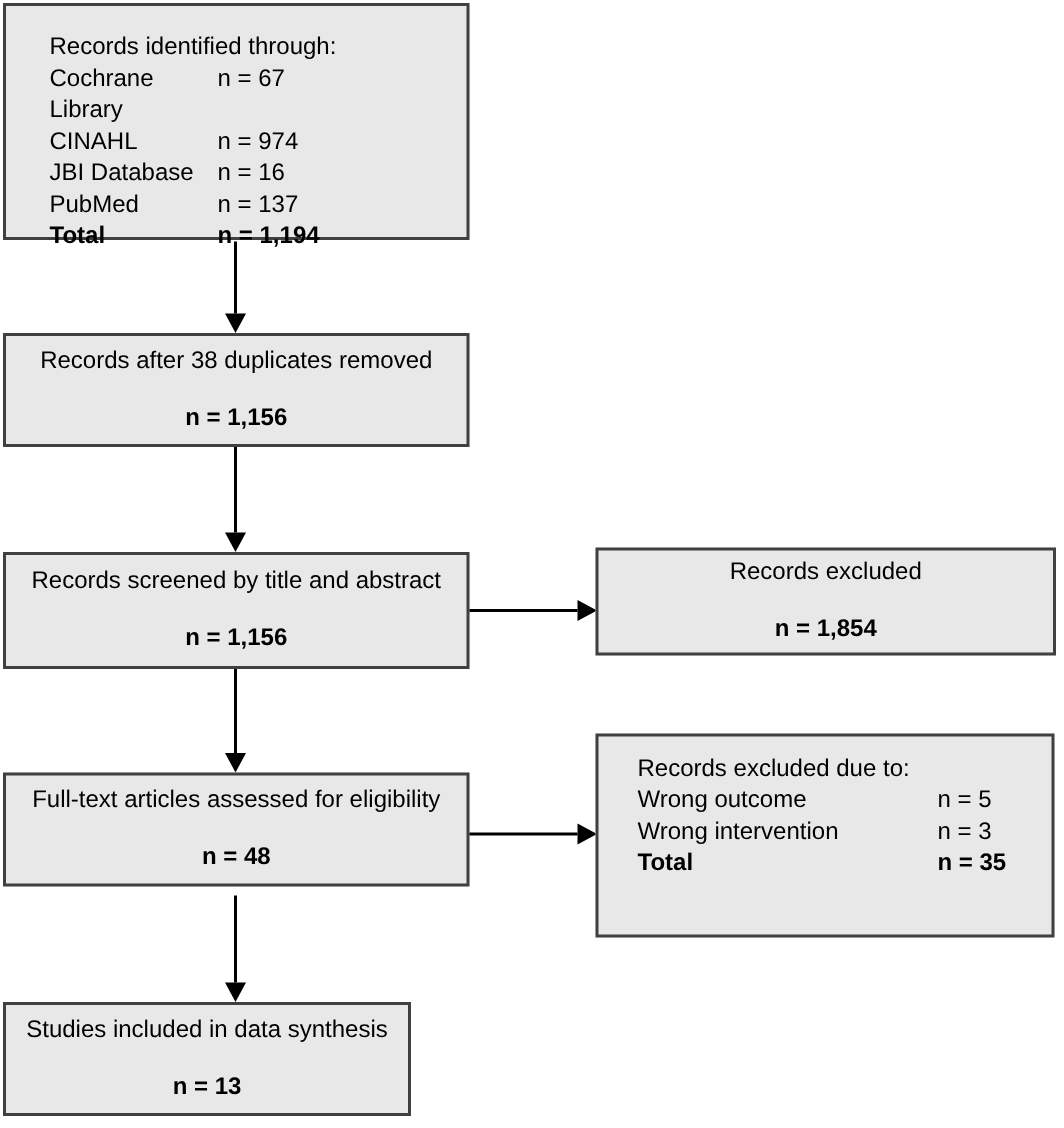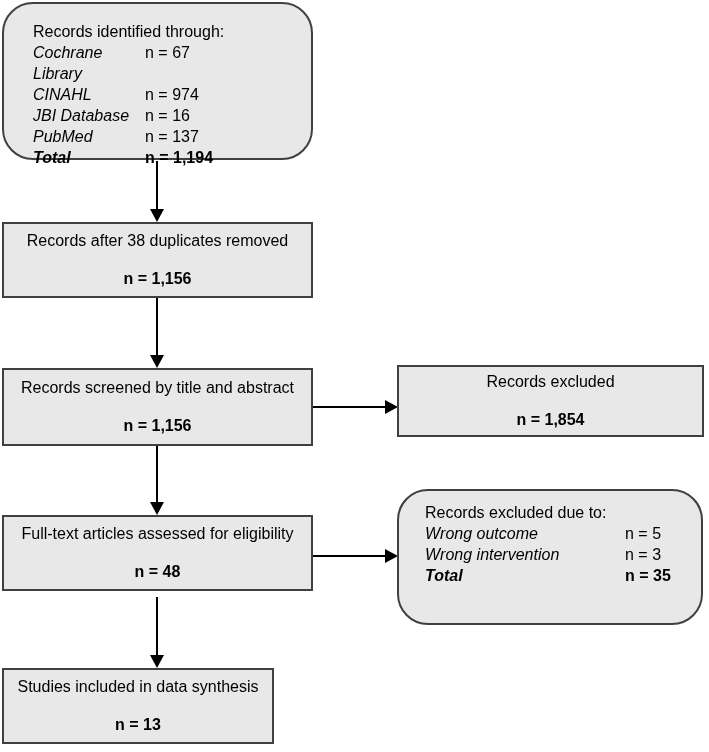--- a/index.html
+++ b/index.html
@@ -9,23 +9,23 @@
   }
   .box{
     position:absolute;background:#e8e8e8;border:2px solid #404040;
     box-sizing:border-box;
   }
   .center-box{
     display:flex;flex-direction:column;align-items:center;justify-content:center;
     text-align:center;font-size:16px;line-height:22px;gap:16px;
   }
   .center-box .n{font-weight:bold;}
-  .list-box{font-size:16px;line-height:21px;border-radius:31px;}
+  .list-box{font-size:16px;line-height:21px;}
   .list-box .row{display:flex;}
-  .list-box .lbl{flex:0 0 auto;font-style:italic;}
+  .list-box .lbl{flex:0 0 auto;}
   .list-box .val{flex:0 0 auto;}
   #box-identification{left:2px;top:2px;width:311px;height:158px;padding:17px 8px 0 29px;}
   #box-identification .lbl{width:112px;}
   #box-duplicates{left:2px;top:222px;width:311px;height:76px;}
   #box-screened{left:2px;top:368px;width:311px;height:78px;text-align:center;}
   #box-fulltext{left:2px;top:515px;width:311px;height:76px;}
   #box-included{left:2px;top:668px;width:272px;height:76px;}
   #box-excluded-screening{left:397px;top:365px;width:307px;height:72px;}
   #box-excluded-fulltext{left:397px;top:489px;width:306px;height:136px;padding:11px 8px 0 26px;}
   #box-excluded-fulltext .lbl{width:200px;}

